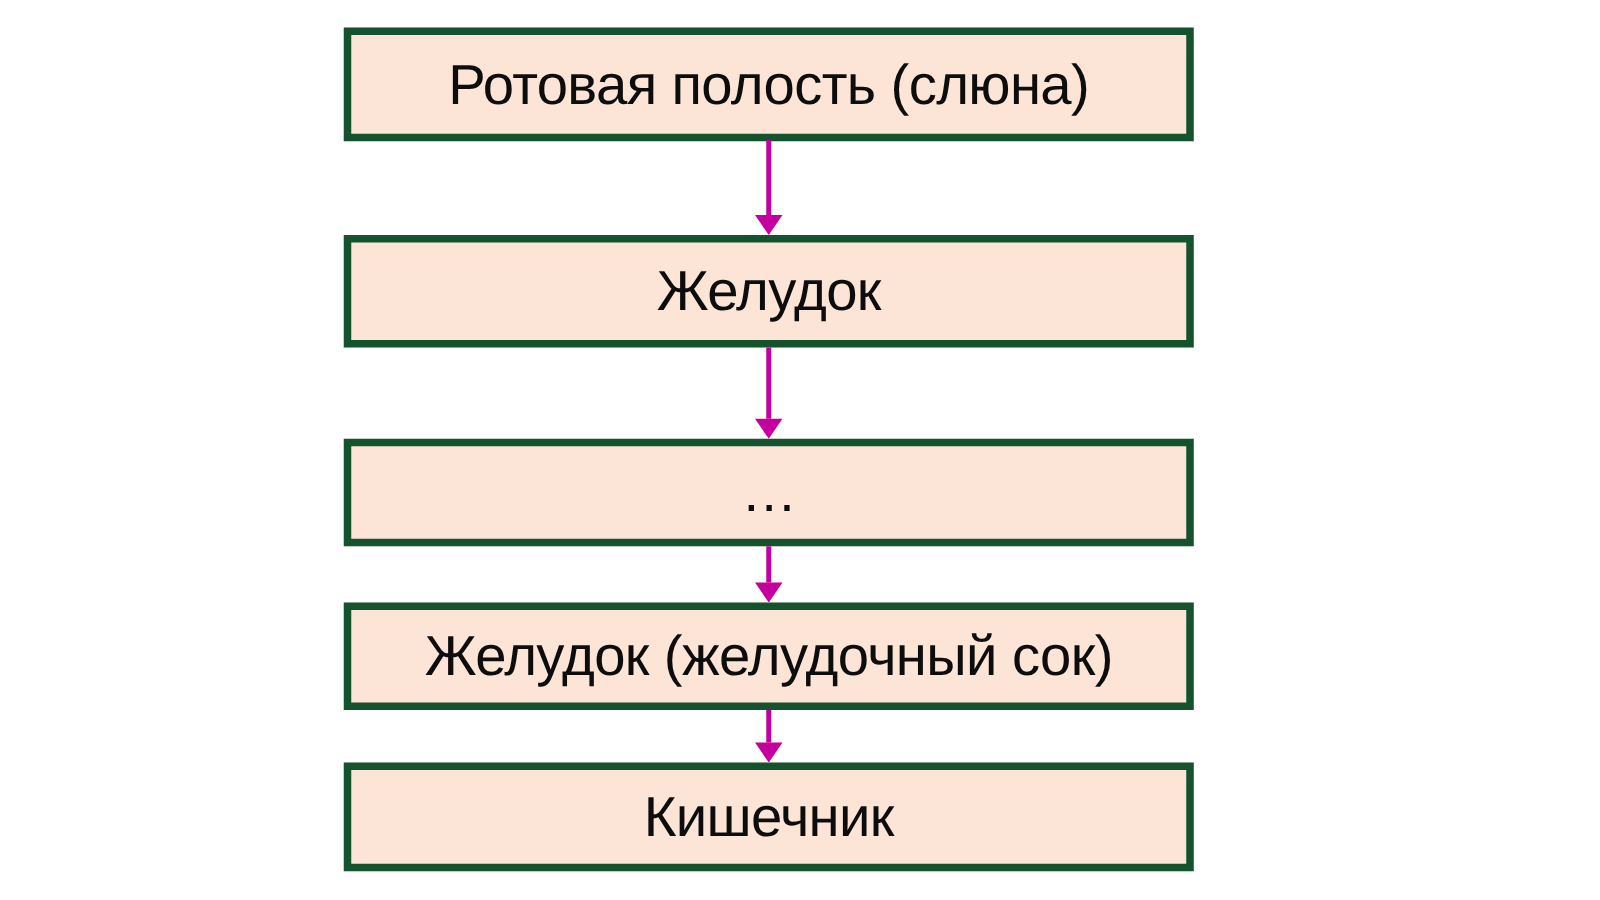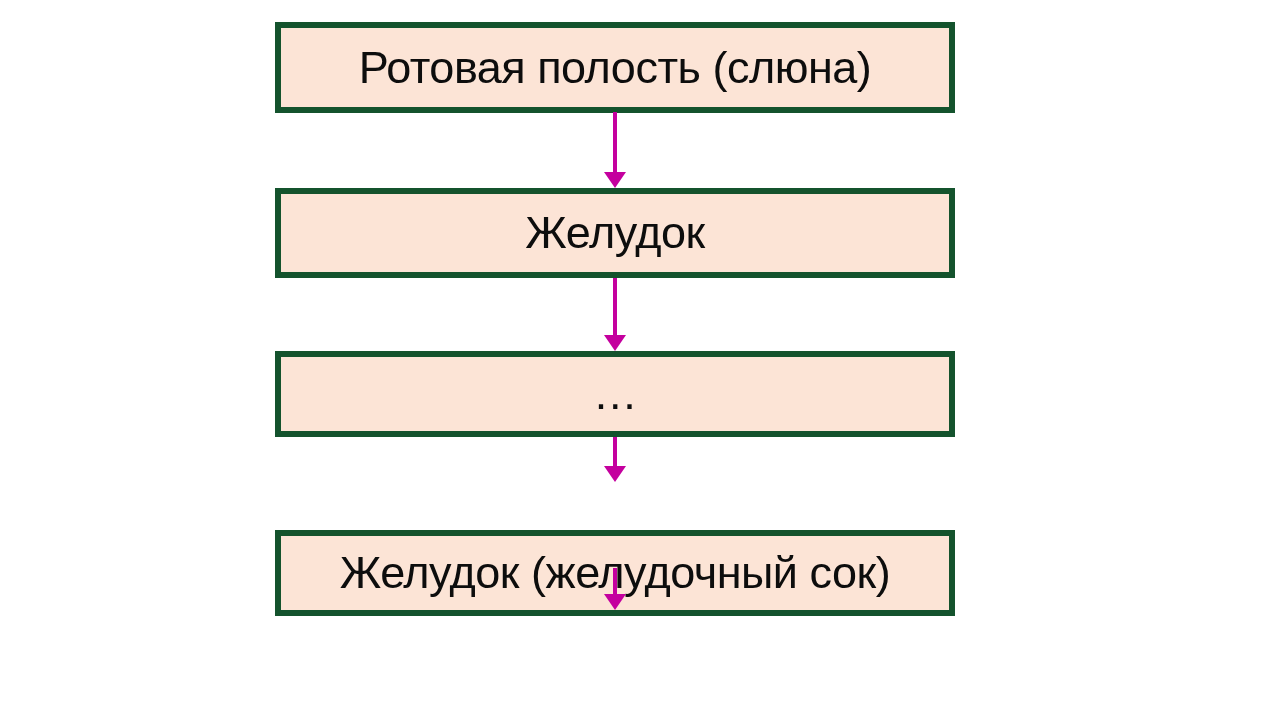--- a/index.html
+++ b/index.html
@@ -27,21 +27,21 @@
     justify-content: center;
     text-align: center;
     font-size: 45px;
     line-height: 1.1;
     color: #0d0d0d;
     letter-spacing: -0.5px;
   }
   .box-1 { top: 22px;  height: 91px; }
   .box-2 { top: 188px; height: 90px; }
   .box-3 { top: 351px; height: 86px; }
-  .box-4 { top: 482px; height: 86px; margin-top: 48px; }
+  .box-4 { top: 482px; height: 86px; }
   .box-5 { top: 610px; height: 87px; }
 
   .arrow {
     position: absolute;
     left: 615px;
     transform: translateX(-50%);
     display: flex;
     flex-direction: column;
     align-items: center;
   }
@@ -96,14 +96,17 @@
 
   <div class="flow-box box-4">
     <span>Желудок (желудочный сок)</span>
   </div>
 
   <div class="arrow arrow-4">
     <div class="shaft"></div>
     <div class="head"></div>
   </div>
 
+  <div class="flow-box box-5">
+    <span>Кишечник</span>
+  </div>
 
 </div>
 
 </body></html>

